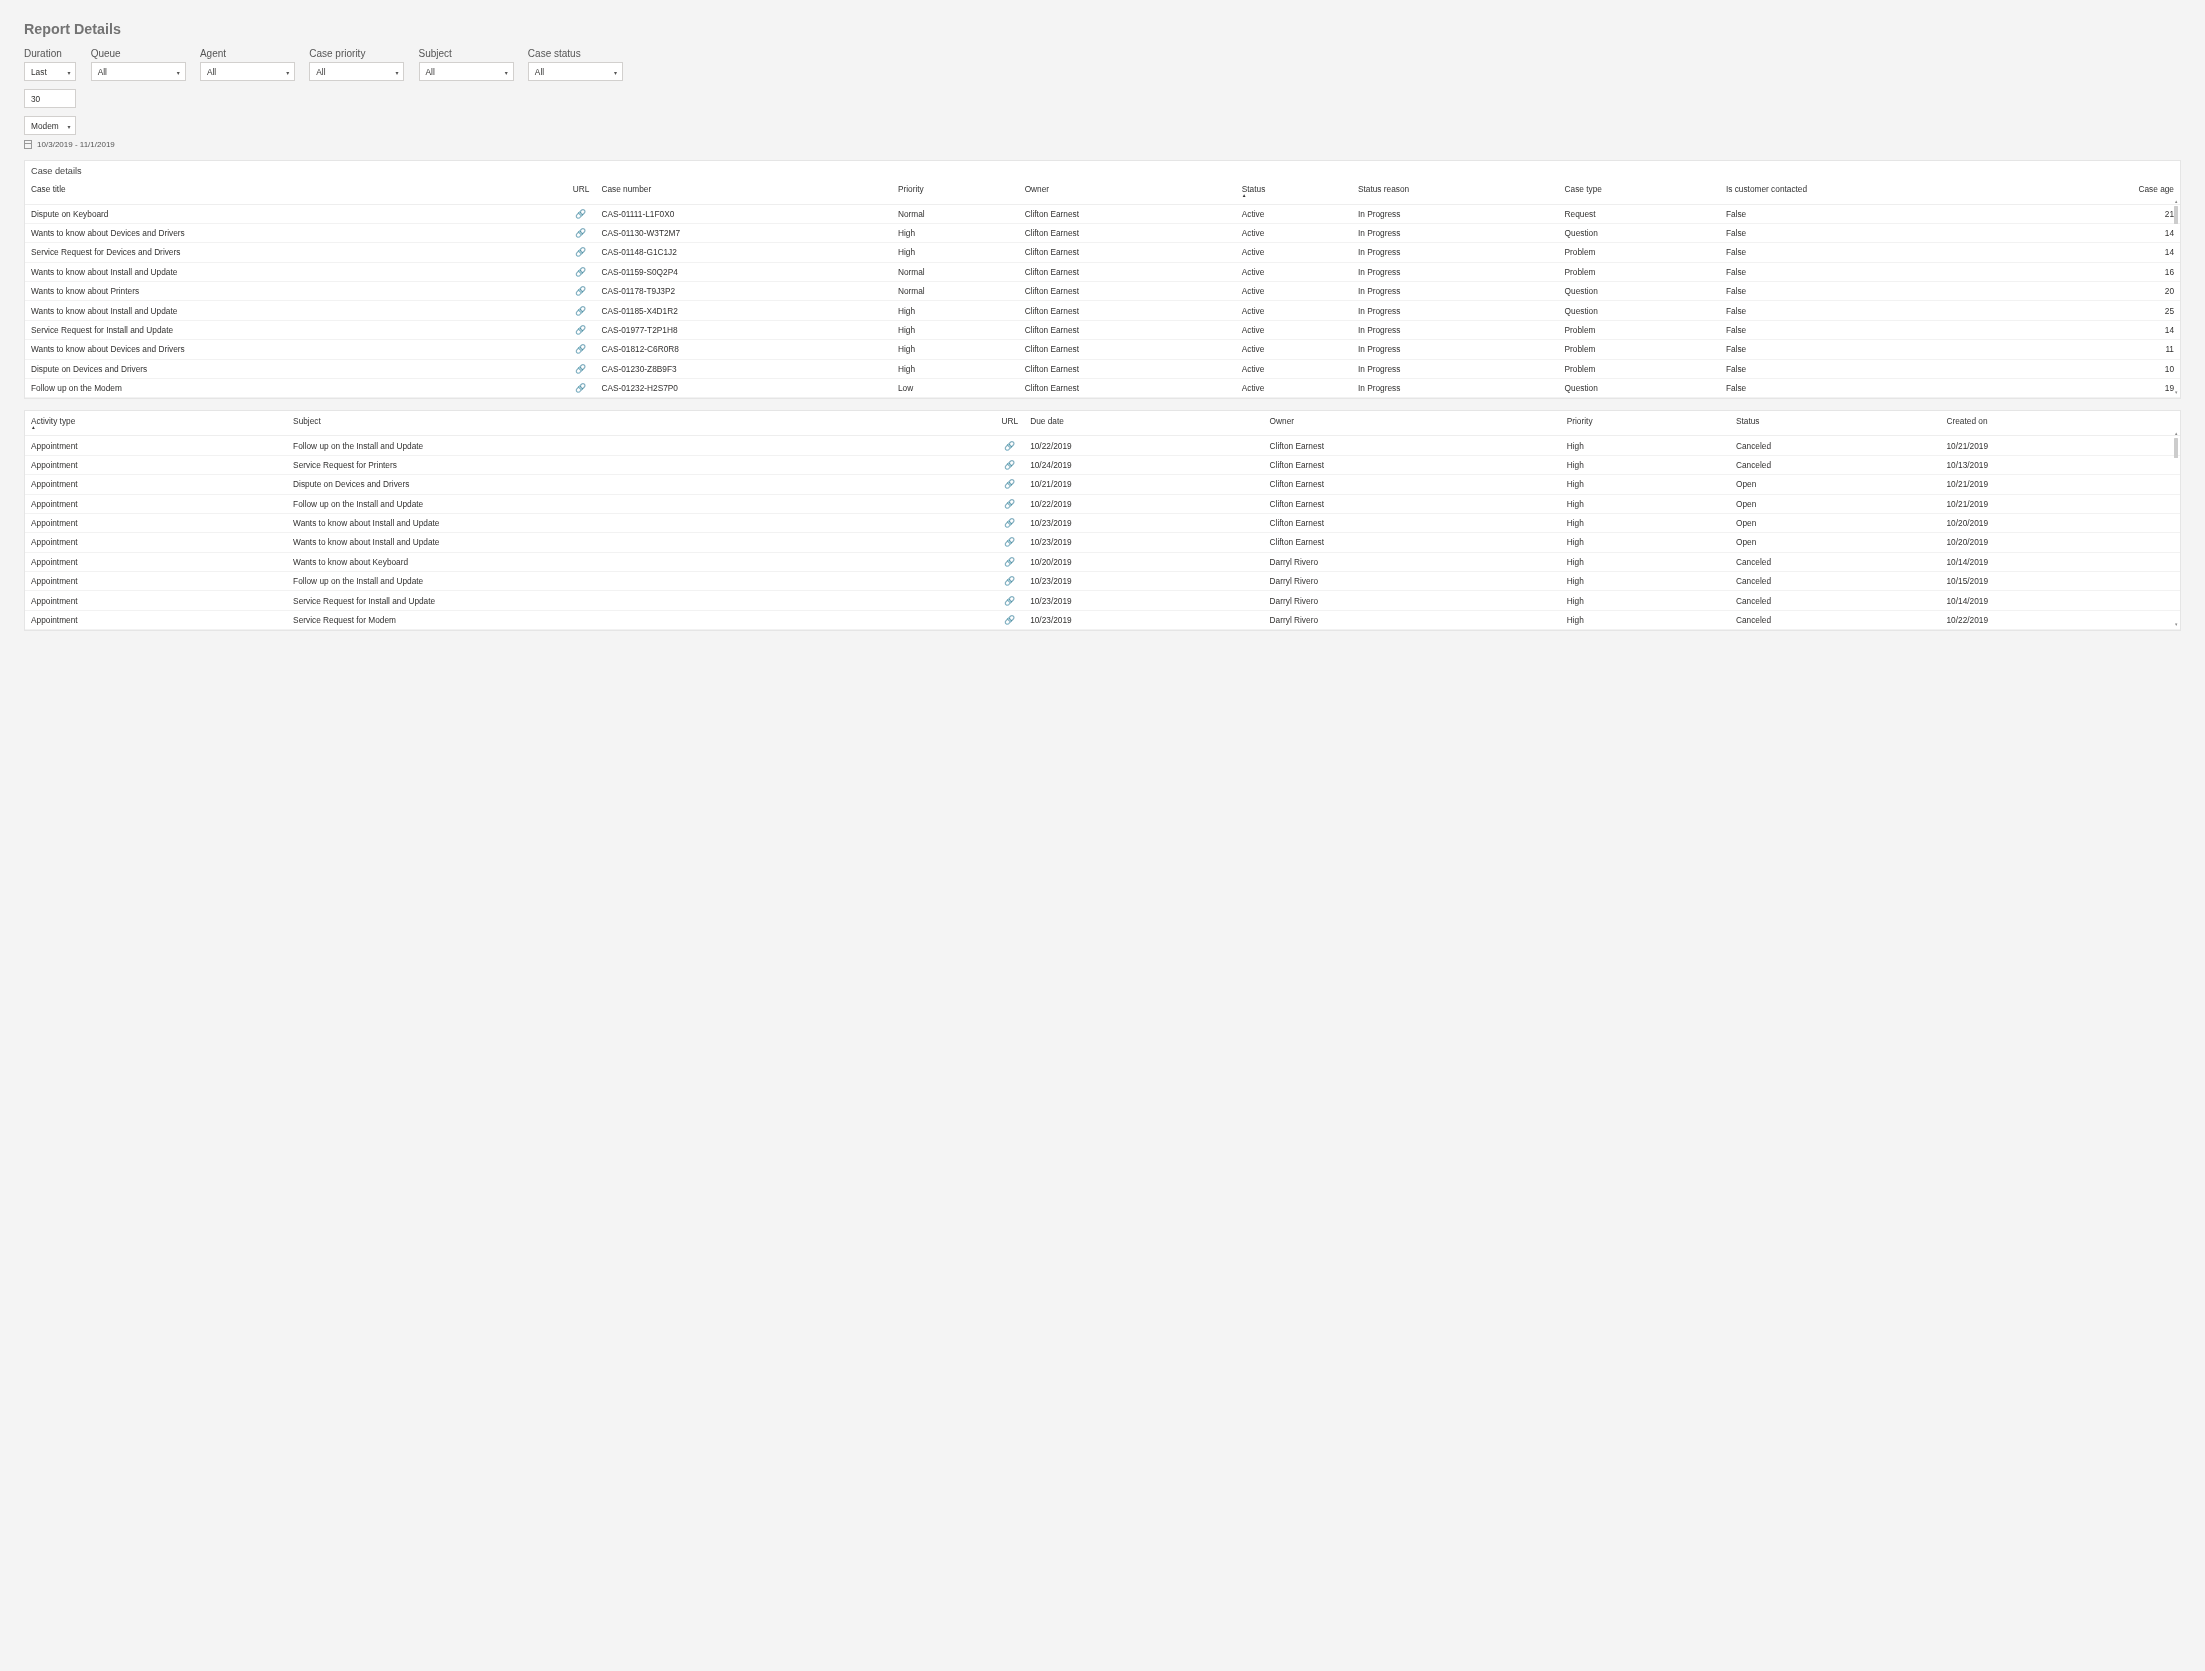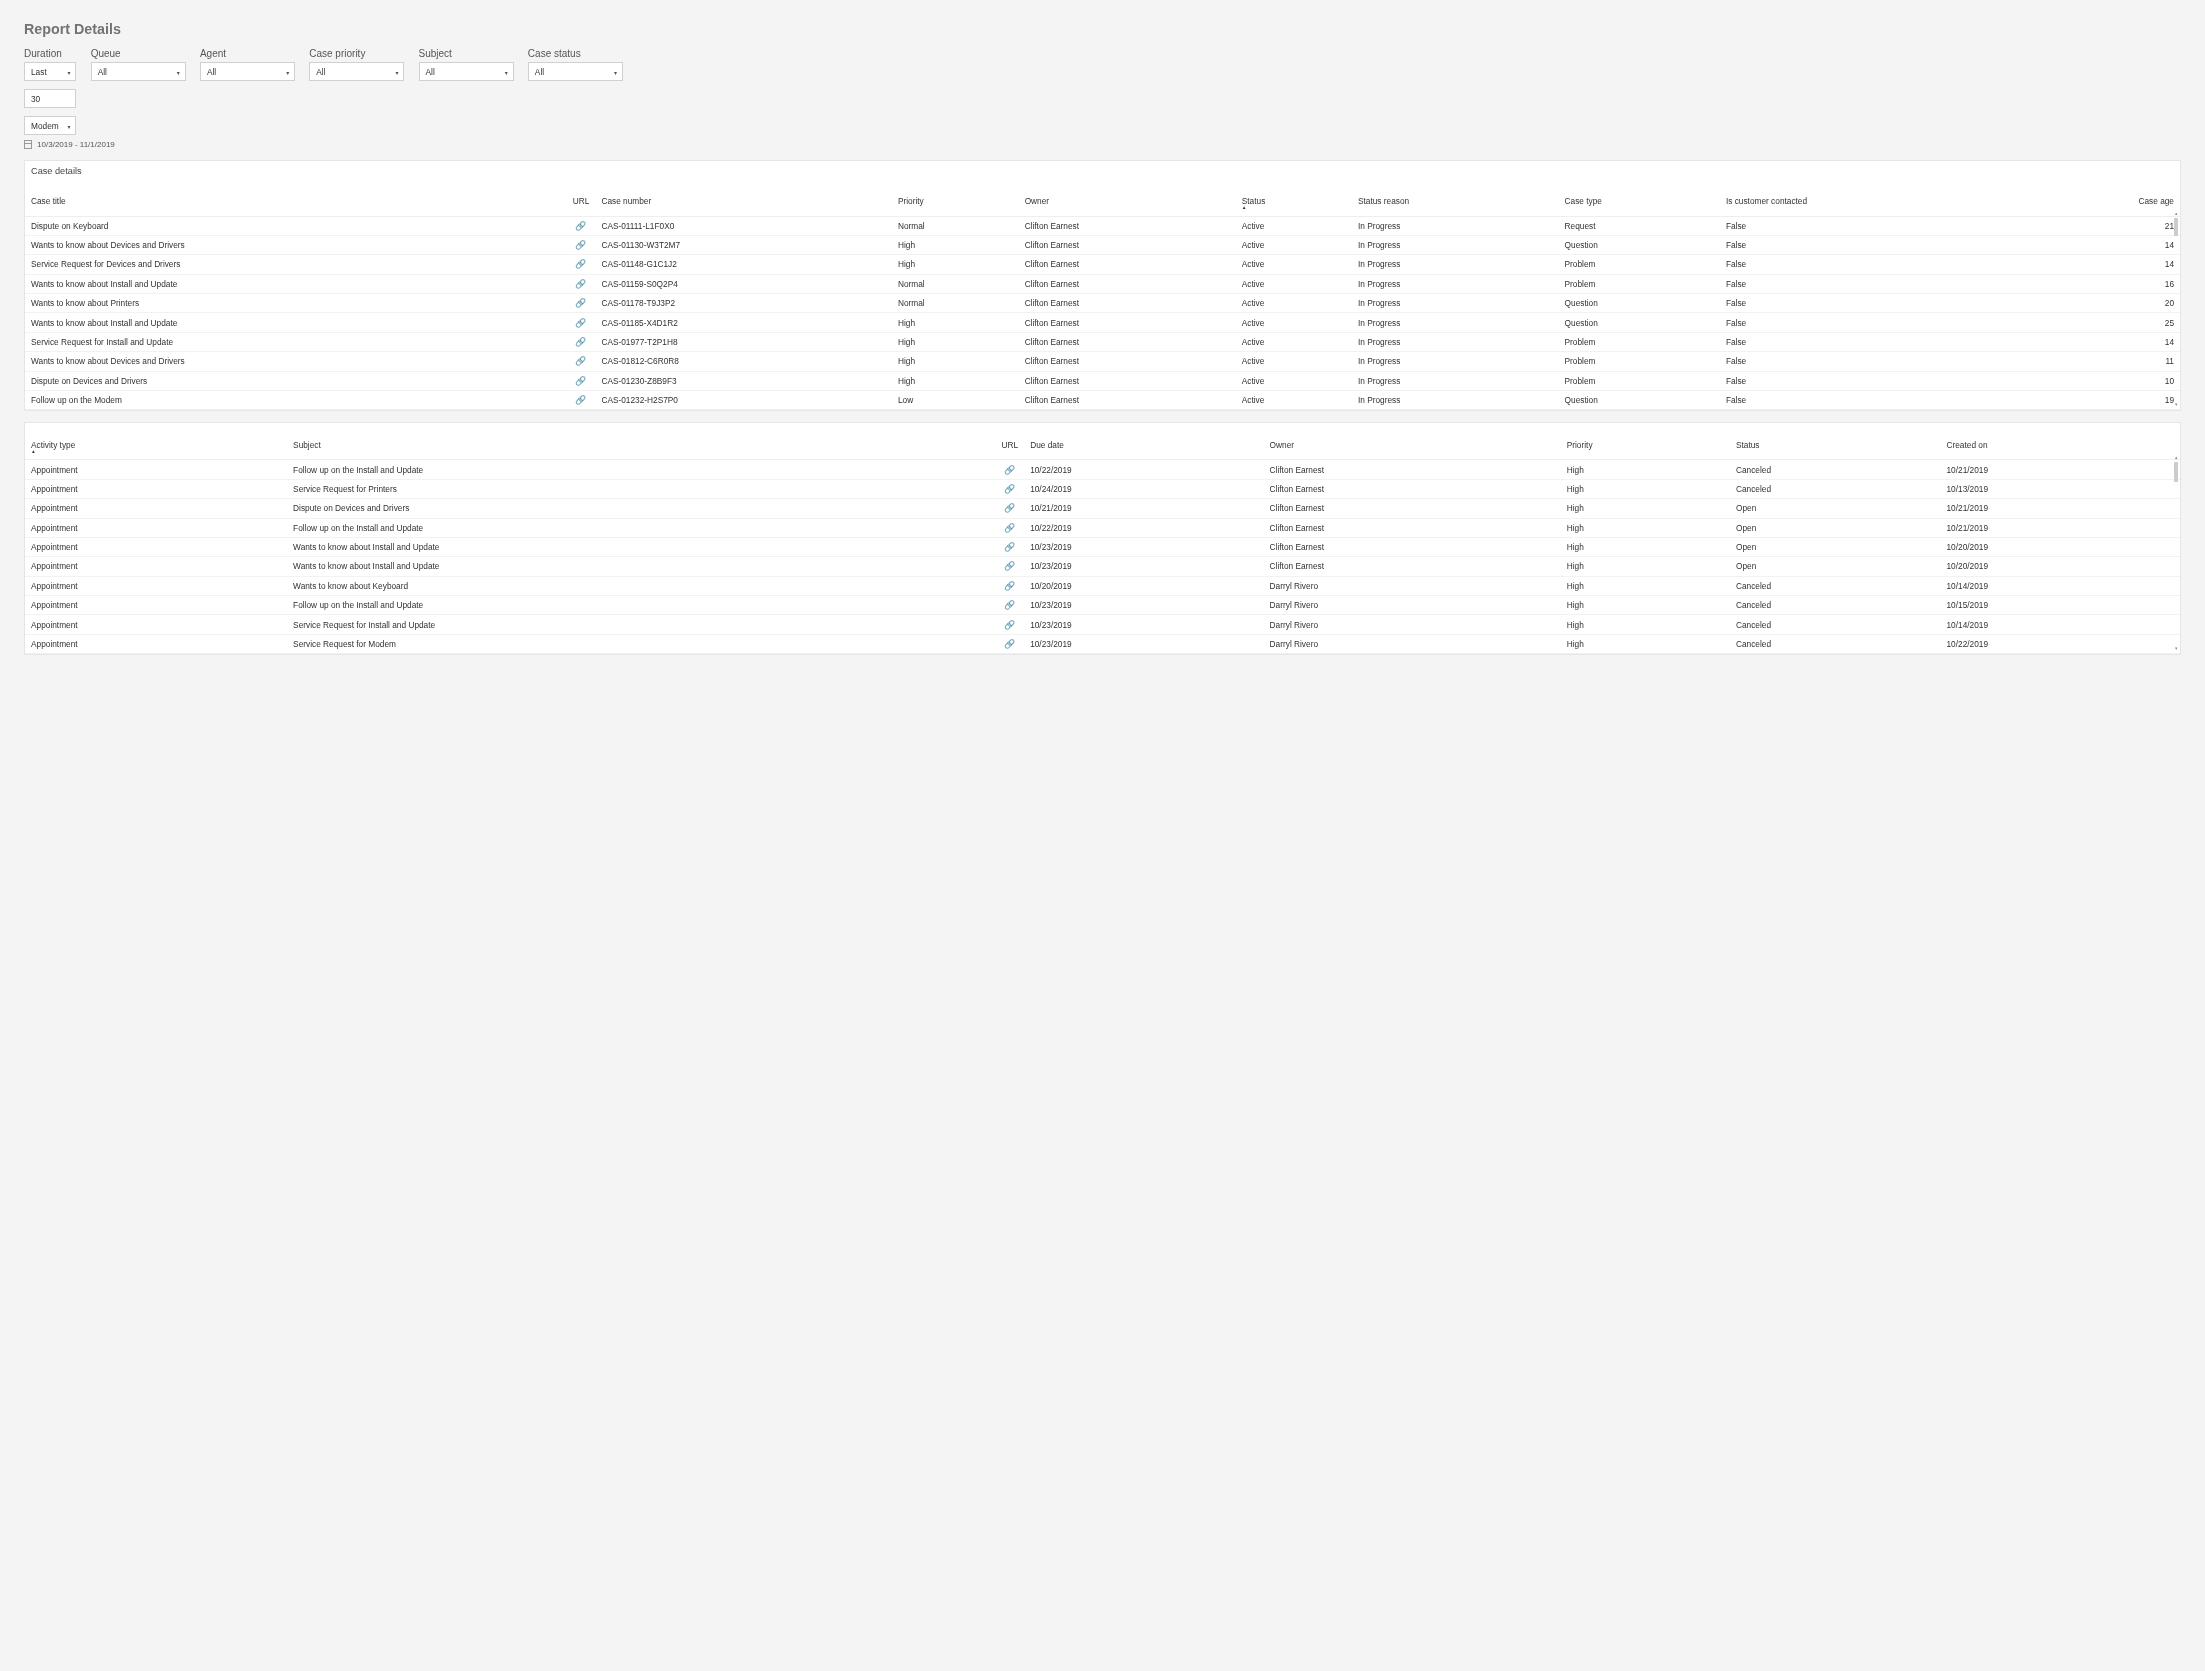--- a/index.html
+++ b/index.html
@@ -113,21 +113,21 @@
     line-height: 6px;
   }
   .scrollbar .up { top: 0; }
   .scrollbar .down { bottom: 0; }
   .scrollbar .thumb {
     position: absolute;
     left: 0.6px; right: 0.6px;
     background: #ccc;
     border-radius: 0.6px;
   }
-  .panel .table-wrap { position: relative; margin-top: 12px; }
+  .panel .table-wrap { position: relative; }
   .case-scroll { top: 20px; bottom: 2.4px; }
   .case-scroll .thumb { top: 7.1px; height: 18px; }
   .act-scroll { top: 20px; bottom: 2.4px; }
   .act-scroll .thumb { top: 7.1px; height: 20px; }
 </style>
 </head>
 <body>
 
 <h1 class="page-title">Report Details</h1>
 

